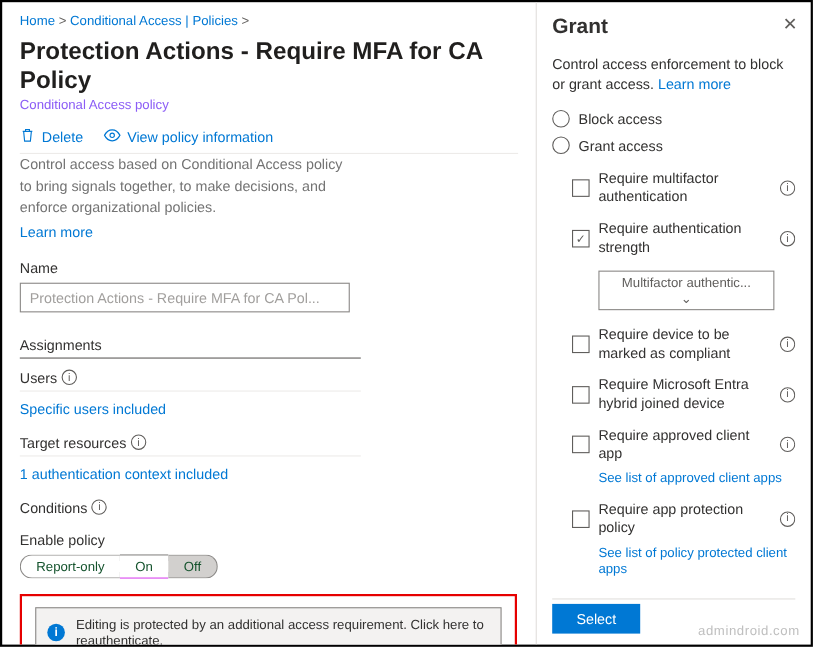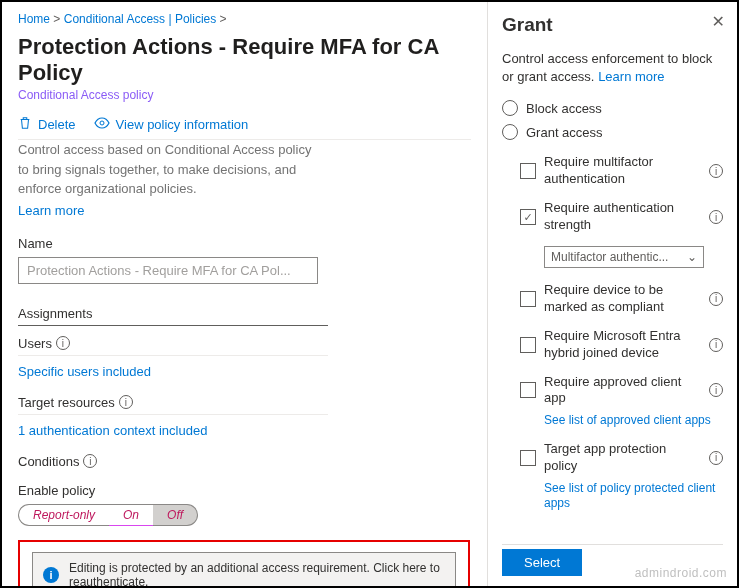--- a/index.html
+++ b/index.html
@@ -30,21 +30,21 @@
     .intro { font-size: 13px; color: #737373; max-width: 300px; line-height: 1.5; margin-bottom: 4px;}
     .link { color: #0078d4; cursor: pointer; }
     .field-label { font-size: 13px; color: #323130; margin-top: 18px; margin-bottom: 6px; display:flex; align-items:center; gap:4px;}
     .text-input {
       width: 300px; padding: 5px 8px; border: 1px solid #8a8886; font-size: 13px; color: #a19f9d; background: #fff;
     }
     .section-header { font-size: 13px; color: #323130; margin-top: 22px; padding-bottom: 4px; border-bottom: 1px solid #605e5c; width: 310px;}
     .subfield { font-size: 13px; color: #323130; margin-top: 10px; display:flex; align-items:center; gap:4px; border-bottom:1px solid #edebe9; padding-bottom:4px; width:310px;}
     .link-row { margin-top: 8px; }
     .toggle-row { display:flex; gap:0; font-size:12px; margin-top:6px;}
-    .toggle-seg { padding:3px 14px; color:#be185d;font-style:italic; }
+    .toggle-seg { padding:3px 14px; color:#14532d; }
     .toggle-left { border:1px solid #8a8886; border-right:none; border-radius:12px 0 0 12px;}
     .toggle-mid { border-top:1px solid #8a8886; border-bottom:1px solid #d946ef;}
     .toggle-right { border:1px solid #8a8886; border-left:none; border-radius:0 12px 12px 0; background:#d2d0ce;}
     .info-banner {
       border: 2px solid #e60000; padding: 10px 12px; margin-top: 14px; display:flex; align-items:center; gap:10px; width: 452px;
     }
     .info-banner .inner { border:1px solid #8a8886; padding:8px 10px; display:flex; align-items:center; gap:10px; width:100%; background:#f3f2f1;}
     .info-icon-circle { width:16px; height:16px; border-radius:50%; background:#0078d4; color:#fff; font-size:11px; font-weight:bold; display:inline-flex; align-items:center; justify-content:center; flex-shrink:0;}
     
     .side {
@@ -53,21 +53,21 @@
     .side-title { font-size:19px; font-weight:600; margin-bottom: 14px; }
     .close-x { position:absolute; top:10px; right:12px; font-size:16px; color:#605e5c; cursor:pointer;}
     .side-intro { font-size:13px; line-height:1.4; margin-bottom: 14px;}
     .radio-row { display:flex; align-items:center; gap:8px; margin-bottom:8px; font-size:13px;}
     .radio-circle { width:16px; height:16px; border:1px solid #605e5c; border-radius:50%; flex-shrink:0;}
     .check-row { display:flex; align-items:center; gap:8px; margin-bottom:12px; font-size:13px; position:relative;}
     .check-box { width:16px; height:16px; border:1px solid #605e5c; flex-shrink:0; display:inline-flex; align-items:center; justify-content:center; font-size:11px; color:#605e5c;}
     .check-label { flex:1; line-height:1.3;}
     .info-circ { width:14px; height:14px; border:1px solid #605e5c; border-radius:50%; font-size:10px; display:inline-flex; align-items:center; justify-content:center; color:#605e5c; flex-shrink:0;}
     .options-col { margin-left: 18px; margin-top:6px; flex:1; overflow:hidden;}
-    .dropdown { border:1px solid #8a8886; padding:3px 6px; font-size:12px; color:#605e5c; display:flex; justify-content:space-between; align-items:center; margin-top:4px; margin-bottom:14px; width:160px; margin-left:24px;}
+    .dropdown { border:1px solid #8a8886; padding:3px 6px; font-size:12px; color:#605e5c; display:flex; justify-content:space-between; align-items:center; margin-top:4px; margin-bottom:14px; width:160px; margin-left:24px;flex-direction:column;}
     .sublink { font-size:12px; color:#0078d4; margin-left:24px; margin-top:-6px; margin-bottom:12px; line-height:1.3;}
     .select-btn { background:#0078d4; color:#fff; border:none; padding:6px 22px; font-size:13px; margin-top:auto; align-self:flex-start; cursor:pointer;}
     .watermark { position:absolute; bottom:6px; right:10px; color:#bfbfbf; font-size:12px; letter-spacing:0.5px;}
     .divider { border-top:1px solid #e1dfdd; margin:8px 0 4px 0;}
   </style>
 </head>
 <body>
 
 <div class="main">
   <div class="breadcrumb">
@@ -185,21 +185,21 @@
       <span class="info-circ">i</span>
     </div>
     <div class="check-row">
       <span class="check-box"></span>
       <span class="check-label">Require approved client app</span>
       <span class="info-circ">i</span>
     </div>
     <div class="sublink">See list of approved client apps</div>
     <div class="check-row">
       <span class="check-box"></span>
-      <span class="check-label">Target app protection policy</span>
+      <span class="check-label">Require app protection policy</span>
       <span class="info-circ">i</span>
     </div>
     <div class="sublink">See list of policy protected client apps</div>
   </div>
 
   <div class="divider"></div>
   <button class="select-btn">Select</button>
 </div>
 
 <div class="watermark">admindroid.com</div>

